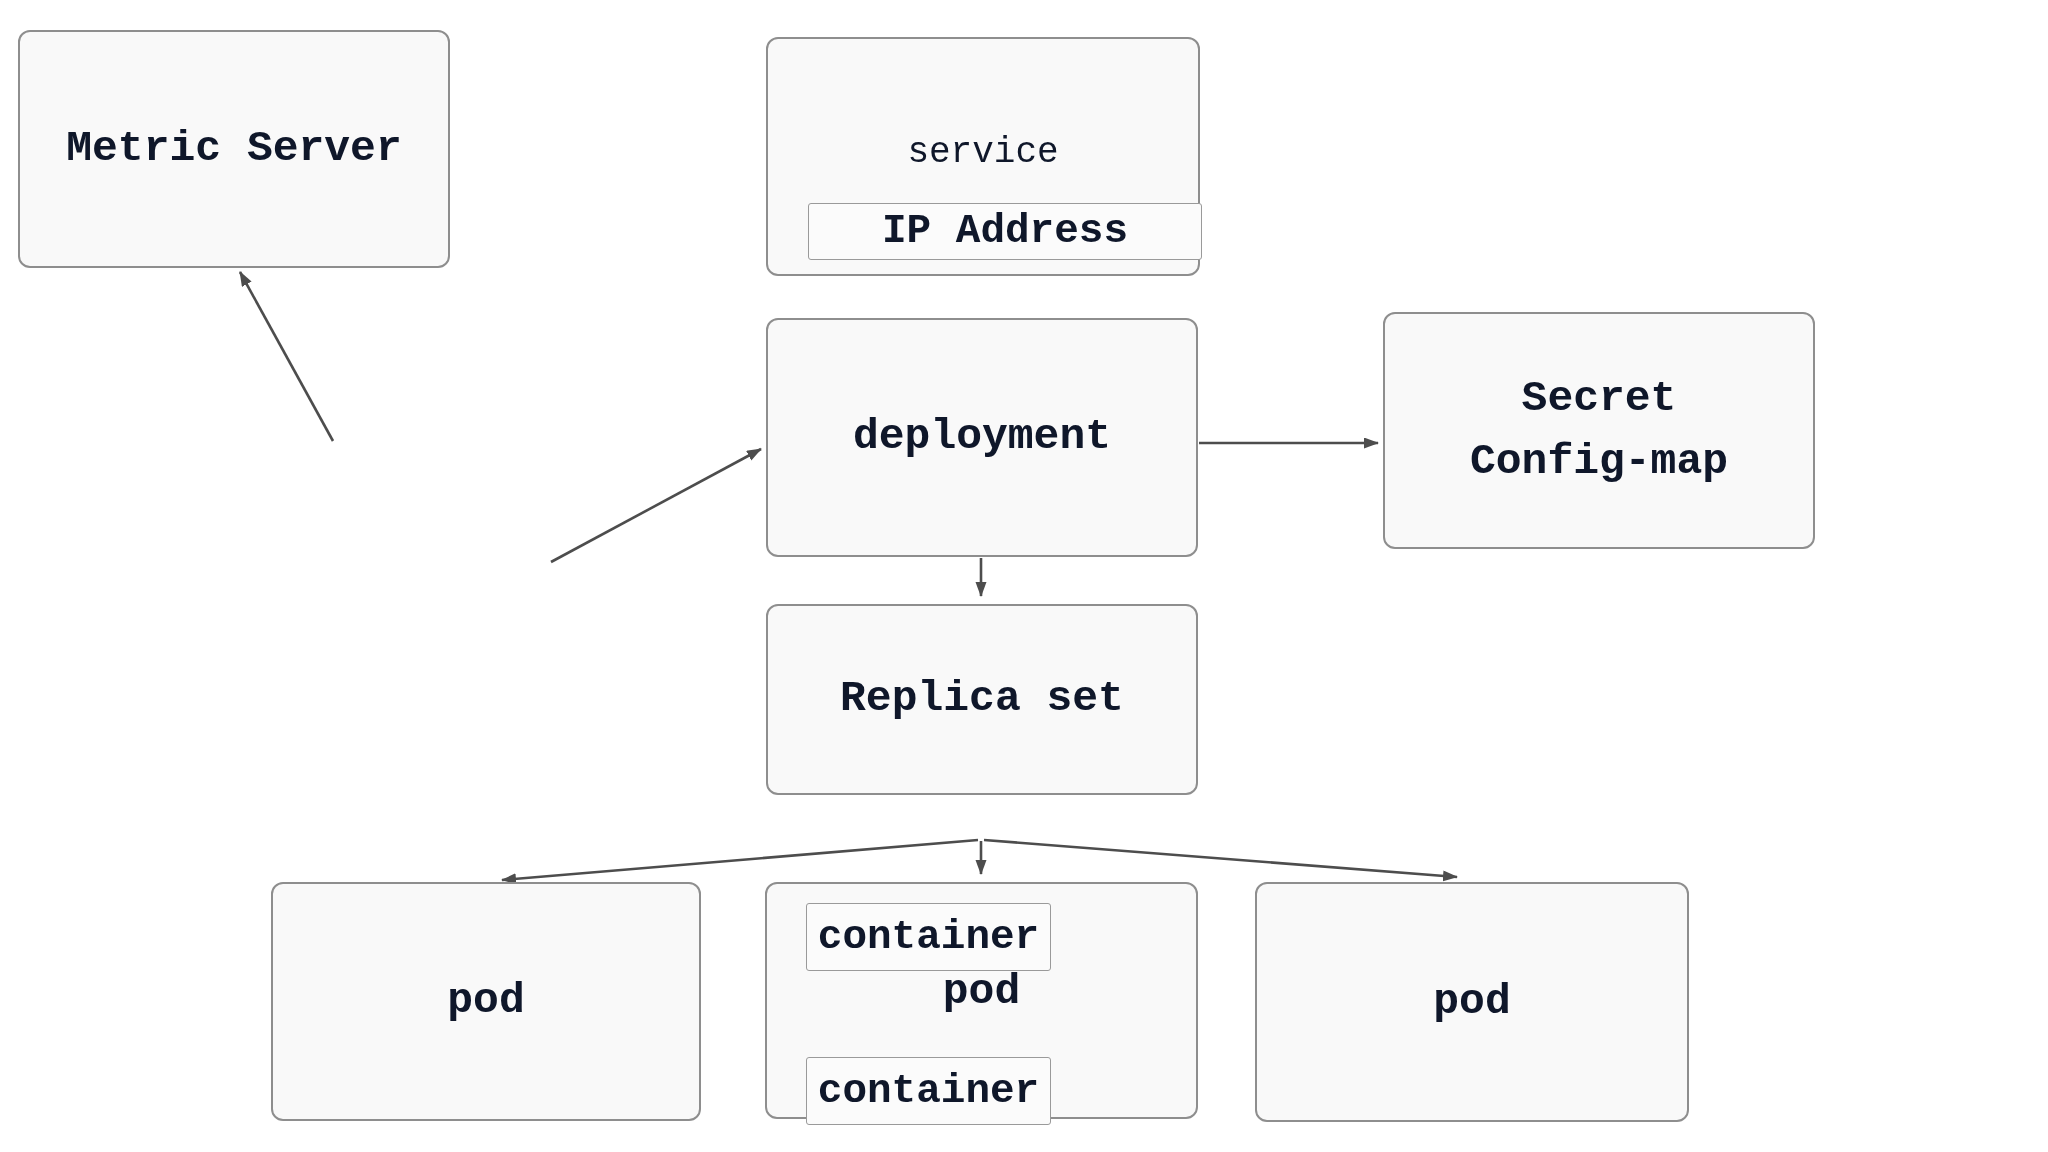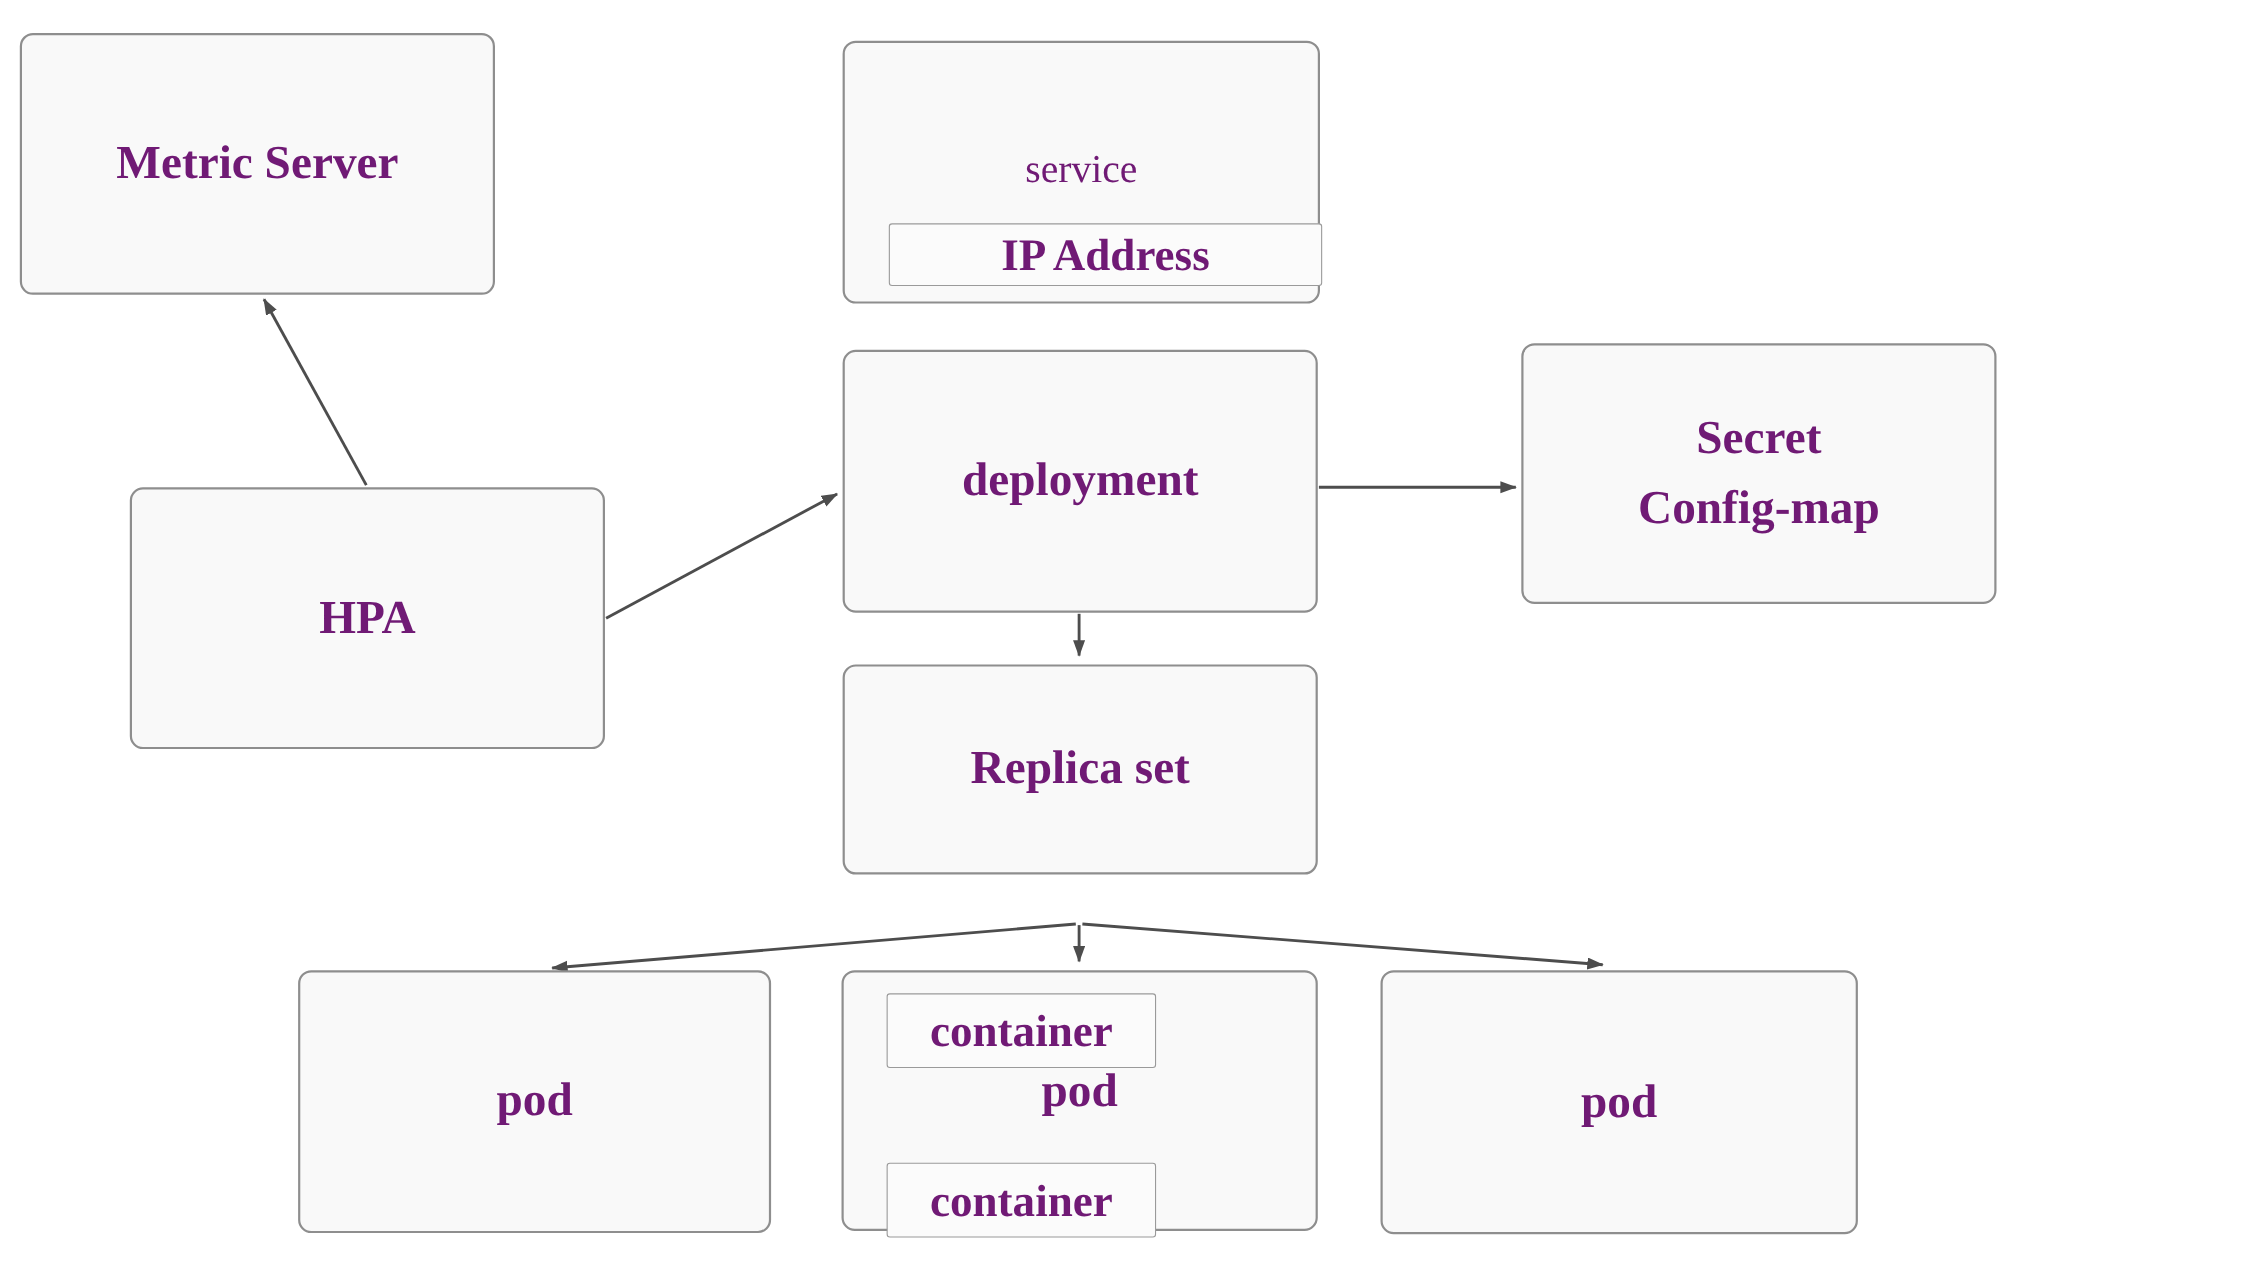--- a/index.html
+++ b/index.html
@@ -1,18 +1,18 @@
 <!DOCTYPE html>
 <html><head>
 <meta charset="utf-8">
 <style>
   html,body{margin:0;padding:0;background:#ffffff;}
   .canvas{
     position:relative;width:2048px;height:1152px;background:#ffffff;
-    font-family:Liberation Serif, serif;color:#701a75;overflow:hidden;
+    font-family:Liberation Mono, monospace;color:#0f172a;overflow:hidden;
   }
   .edges{position:absolute;left:0;top:0;width:2048px;height:1152px;}
   .node{
     position:absolute;box-sizing:border-box;
     background:#f9f9f9;border:2.5px solid #8e8e8e;border-radius:12px;
     display:flex;align-items:center;justify-content:center;
     font-size:43px;font-weight:700;line-height:1.45;text-align:center;
   }
   .node.block{display:block;}
   .lbl{display:block;}
@@ -60,23 +60,20 @@
     <span class="lbl">Metric Server</span>
   </div>
 
   <div class="node block" style="left:766px;top:37px;width:434px;height:239px">
     <span class="service-label">service</span>
     <div class="subbox ip-box">
       <span>IP Address</span>
     </div>
   </div>
 
-  <div class="node" style="left:118px;top:443px;width:432px;height:238px">
-    <span class="lbl">HPA</span>
-  </div>
 
   <div class="node" style="left:766px;top:318px;width:432px;height:239px">
     <span class="lbl">deployment</span>
   </div>
 
   <div class="node two-line" style="left:1383px;top:312px;width:432px;height:237px">
     <span class="lbl">Secret</span>
     <span class="lbl">Config-map</span>
   </div>
 

